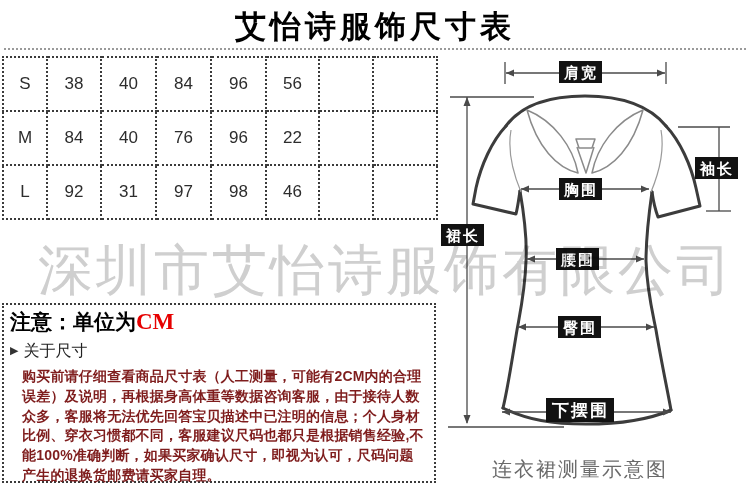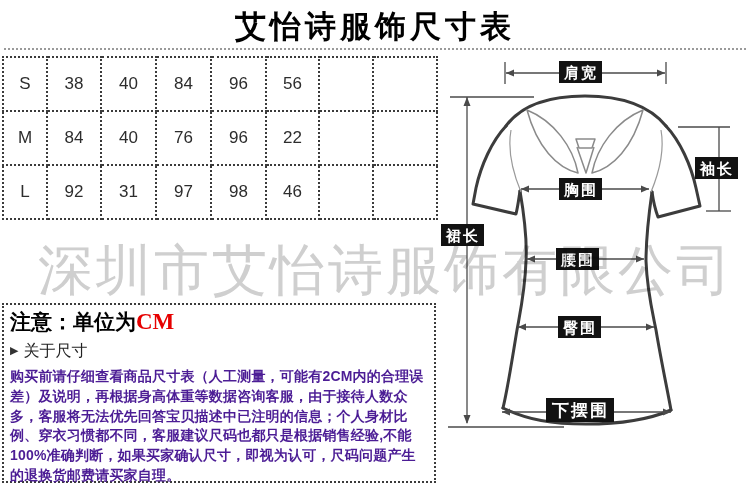--- a/index.html
+++ b/index.html
@@ -17,21 +17,21 @@
       font-size:17px;color:#2d2d2d;background:transparent;padding:0;}
   table.size-table th{font-weight:bold;height:31px;color:#111;}
   table.size-table td{height:52px;}
   
   .notes-box{position:absolute;left:2px;top:303px;width:434px;height:180px;
              border:2px dotted #3b3b3b;box-sizing:border-box;padding:3px 8px 0 6px;}
   .notice-line{font-size:21px;font-weight:bold;line-height:1.25;}
   .notice-unit{color:#e60000;font-family:"Liberation Serif",serif;font-size:23px;font-weight:bold;}
   .about-line{margin-top:4px;font-size:16px;color:#222;}
   .tri{display:inline-block;font-size:11px;color:#333;margin-right:5px;vertical-align:2px;}
-  .notes-par{margin:5px 0 0 0;font-size:14px;font-weight:bold;line-height:1.42;color:#4c1d95;
+  .notes-par{margin:5px 0 0 12px;font-size:14px;font-weight:bold;line-height:1.42;color:#7f1d1d;
              letter-spacing:0.2px;}
   
   .dlabel{position:absolute;background:#121212;color:#fff;font-weight:bold;font-size:15px;
           line-height:1;padding:4px 4px 3px 5px;letter-spacing:2px;white-space:nowrap;}
   .dlabel.big{font-size:17px;padding:4px 5px 3px 6px;}
   .dcaption{position:absolute;left:492px;top:456px;width:200px;font-size:20px;color:#6a6a6a;
             letter-spacing:2px;white-space:nowrap;}
   
   .watermark{position:absolute;left:38px;top:234px;width:720px;font-size:55px;color:#cfcfcf;
              letter-spacing:3px;white-space:nowrap;mix-blend-mode:multiply;z-index:20;
@@ -149,15 +149,16 @@
   </svg>
 
   <div class="dlabel" style="left:559px;top:61px;">肩宽</div>
   <div class="dlabel" style="left:695px;top:157px;">袖长</div>
   <div class="dlabel" style="left:559px;top:178px;">胸围</div>
   <div class="dlabel" style="left:556px;top:248px;">腰围</div>
   <div class="dlabel" style="left:558px;top:316px;">臀围</div>
   <div class="dlabel big" style="left:546px;top:398px;">下摆围</div>
   <div class="dlabel" style="left:441px;top:224px;">裙长</div>
 
+  <div class="dcaption">连衣裙测量示意图</div>
 
   <div class="watermark">深圳市艾怡诗服饰有限公司</div>
 </div>
 
 </body></html>

